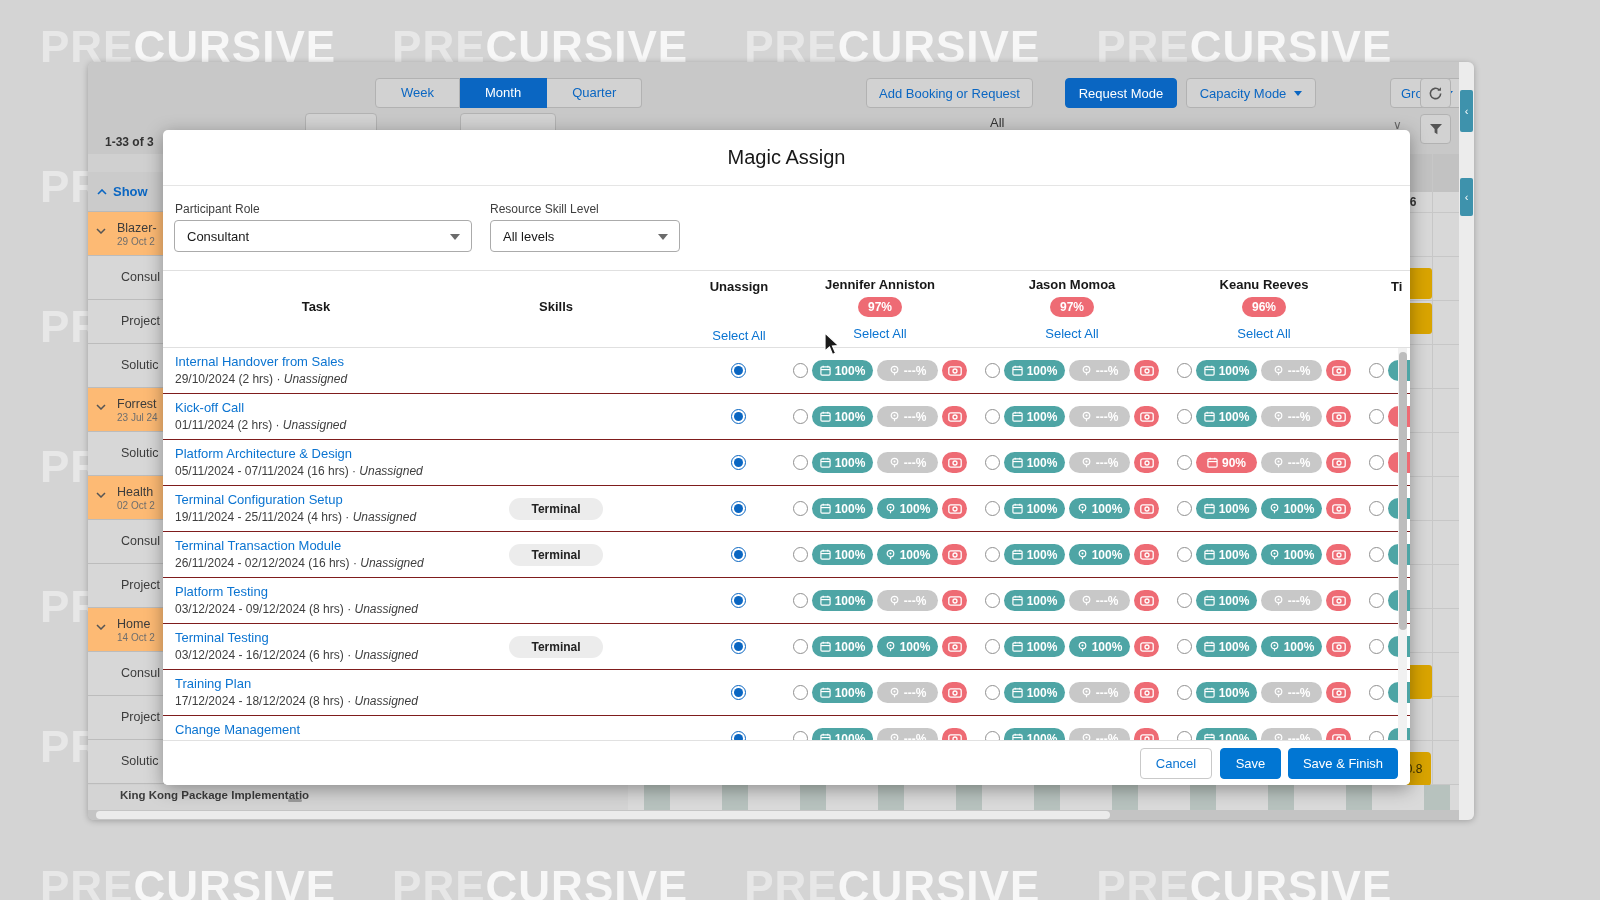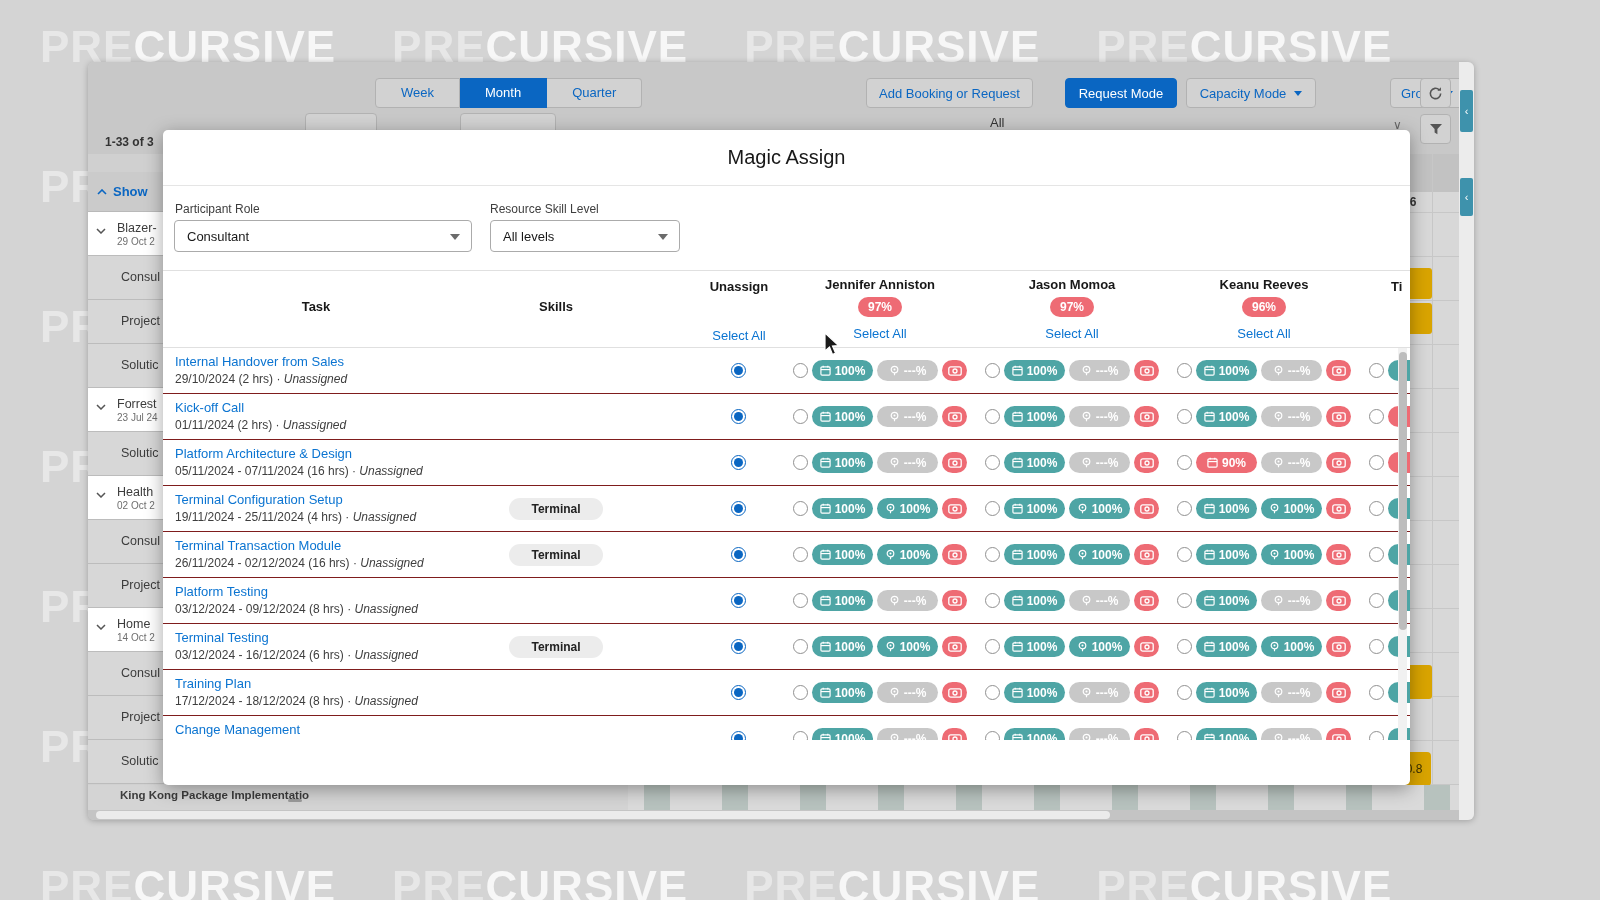--- a/index.html
+++ b/index.html
@@ -41,21 +41,21 @@
   #pagination { position:absolute; left:17px; top:73px; font-size:12px; font-weight:700; color:#333;text-align:right; }
   .sliver { position:absolute; top:51px; height:30px; background:#d2d2d2; border:1px solid #b2b2b2; border-radius:4px; }
   #all-filter { position:absolute; left:902px; top:53px; font-size:13px; color:#333; }
   #all-caret { position:absolute; left:1305px; top:56px; color:#666; font-size:12px; }
 
   
   #show-row { position:absolute; left:0; top:110px; width:76px; height:40px; background:#cbcbcb;
               border-bottom:1px solid #b9b9b9; display:flex; align-items:center; gap:6px; padding-left:9px; }
   #show-row span { color:#0a66c2; font-size:13px; font-weight:700; }
   #siderows { position:absolute; left:0; top:150px; width:76px; }
-  .srow { position:relative; width:76px; height:44px; border-bottom:1px solid #bcbcbc; background:#ffffff; overflow:hidden; }
+  .srow { position:relative; width:76px; height:44px; border-bottom:1px solid #bcbcbc; background:#fdba74; overflow:hidden; }
   .srow.child { background:#d7d7d7; }
   .srow .chev { position:absolute; left:8px; top:16px; }
   .srow .sname { position:absolute; left:29px; top:9px; font-size:12.5px; color:#3c3c3c; white-space:nowrap; }
   .srow.child .sname { left:33px; top:14px; }
   .srow .sdate { position:absolute; left:29px; top:24px; font-size:10px; color:#6e6e6e; white-space:nowrap; }
 
   
   #gantt-right { position:absolute; left:1322px; top:92px; width:49px; height:666px; background:#d8d8d8; }
   #gantt-right .hline { position:absolute; left:0; width:100%; height:1px; background:#c7c7c7; }
   #gantt-right .vline { position:absolute; top:0; width:1px; height:100%; background:#c7c7c7; left:22px; }
@@ -1186,19 +1186,24 @@
                   <span></span>
                 </span>
               </div>
             </div>
   </div>
         </div>
       <div id="vscroll">
           <div id="vthumb"></div>
         </div>
 
+      <div id="m-footer">
+        <div class="fbtn" style="left:977px;width:72px">Cancel</div>
+        <div class="fbtn primary" style="left:1057px;width:61px">Save</div>
+        <div class="fbtn primary" style="left:1125px;width:110px">Save &amp; Finish</div>
+      </div>
     </div>
   </div>
 
   <svg id="cursor" width="20" height="24" viewBox="0 0 20 24">
     <path d="M3 1 L3 19 L7.5 15 L10.5 22.5 L13.5 21 L10.5 14 L16.5 13.5 Z" fill="#1a1a1a" stroke="#fff" stroke-width="1.2"></path>
   </svg>
 </div>
 
 </body></html>

